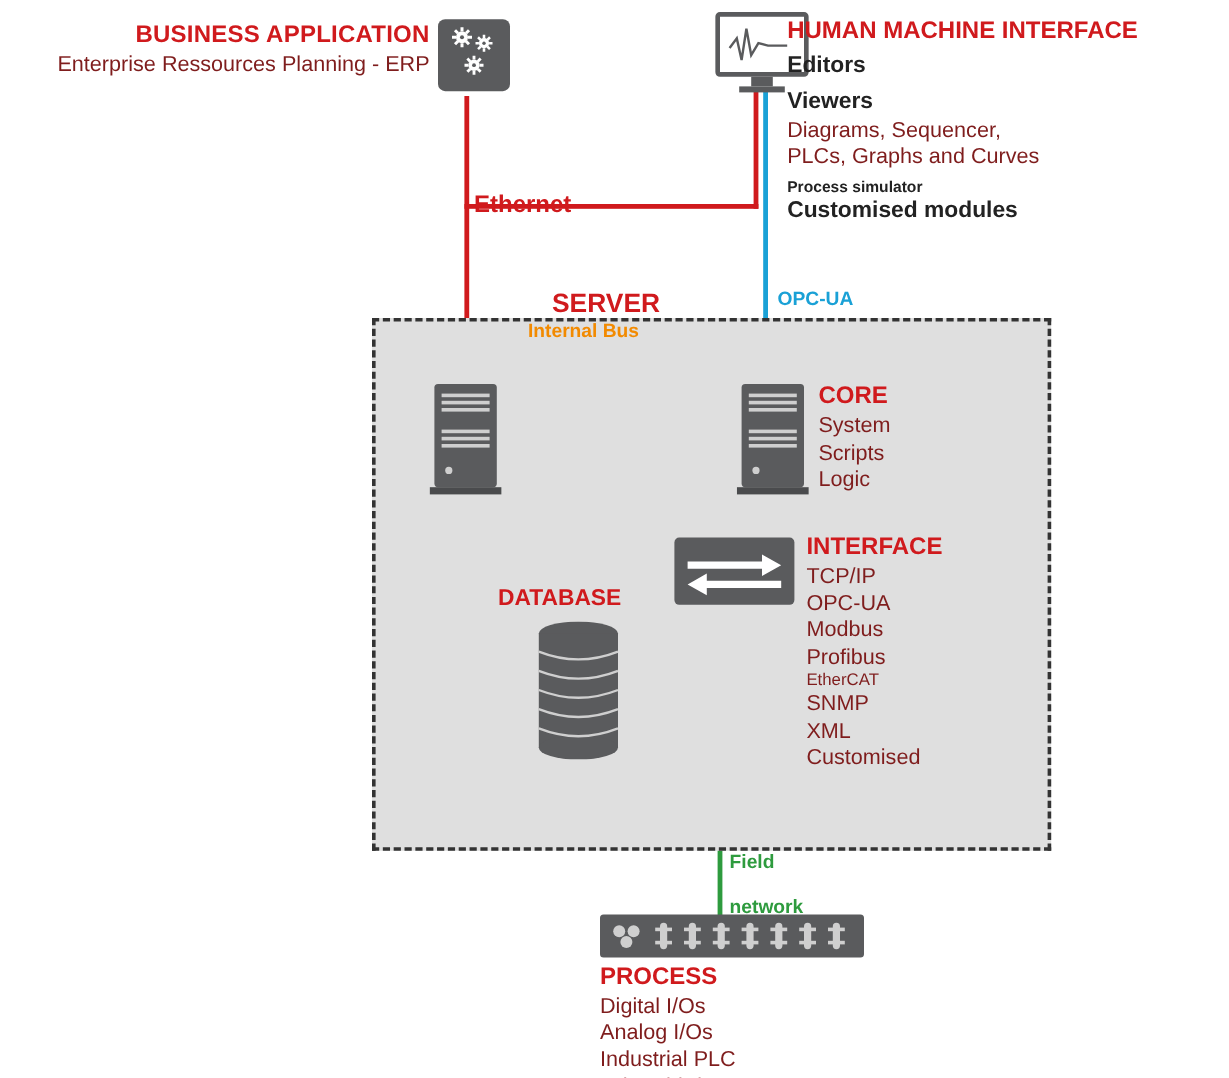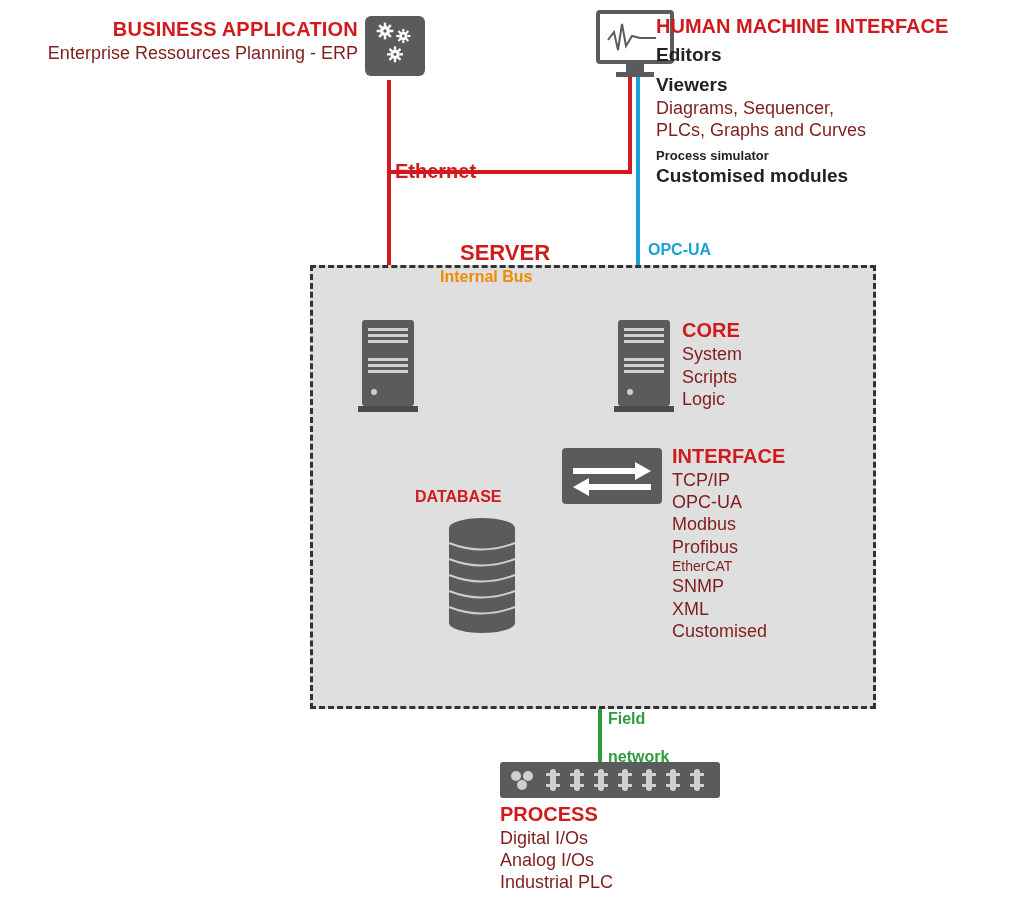--- a/index.html
+++ b/index.html
@@ -158,21 +158,21 @@
       <rect x="0" y="86" width="60" height="6" fill="#4a4b4d"></rect>
     </svg>
   </div>
   <div class="abs" style="left:682px; top:318px; line-height:1.25;">
     <div class="title-red" style="font-size:20px;">CORE</div>
     <div class="body-text" style="font-size:18px;">System</div>
     <div class="body-text" style="font-size:18px;">Scripts</div>
     <div class="body-text" style="font-size:18px;">Logic</div>
   </div>
 
-  <div class="abs title-red" style="left:415px; top:488px; font-size:16px;">DATABASE</div>
+  <div class="abs title-red" style="left:415px; top:488px; font-size:19px;">DATABASE</div>
   <div class="abs" style="left:447px; top:518px;">
     <svg width="70" height="115" viewBox="0 0 70 115">
       <ellipse cx="35" cy="10" rx="33" ry="10" fill="#5a5b5d"></ellipse>
       <rect x="2" y="10" width="66" height="95" fill="#5a5b5d"></rect>
       <ellipse cx="35" cy="105" rx="33" ry="10" fill="#5a5b5d"></ellipse>
       <g stroke="#cfcfcf" stroke-width="2" fill="none">
         <path d="M2 25 Q35 38 68 25"></path>
         <path d="M2 41 Q35 54 68 41"></path>
         <path d="M2 57 Q35 70 68 57"></path>
         <path d="M2 73 Q35 86 68 73"></path>

